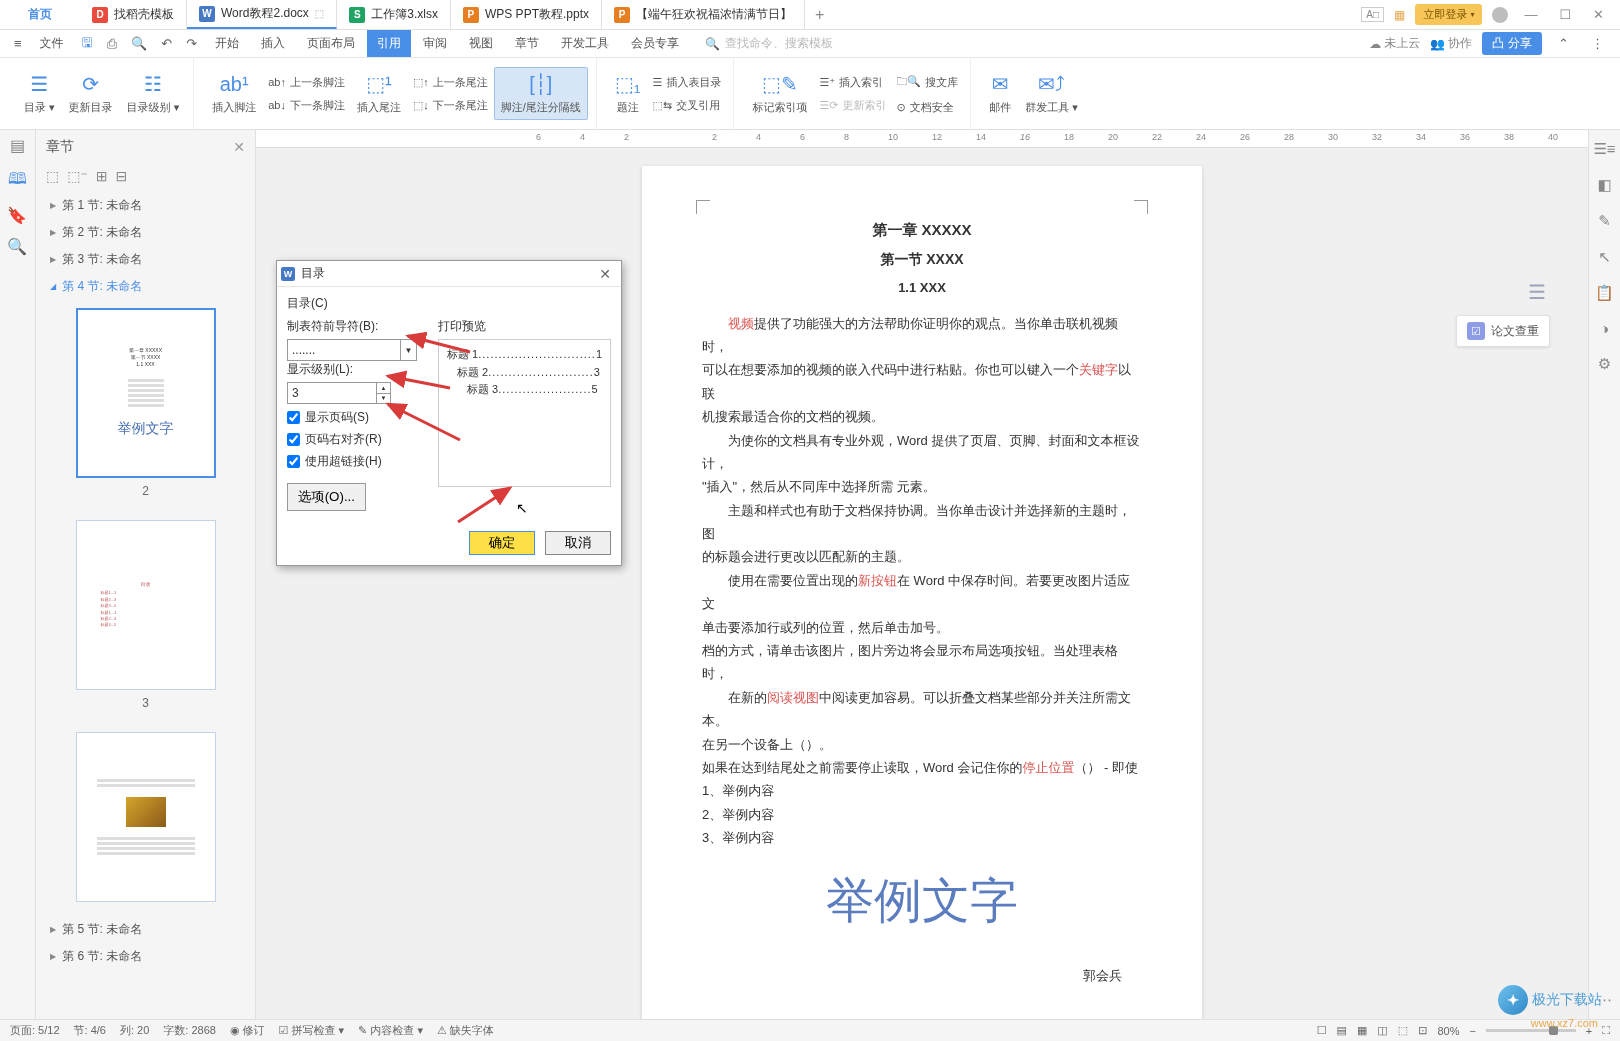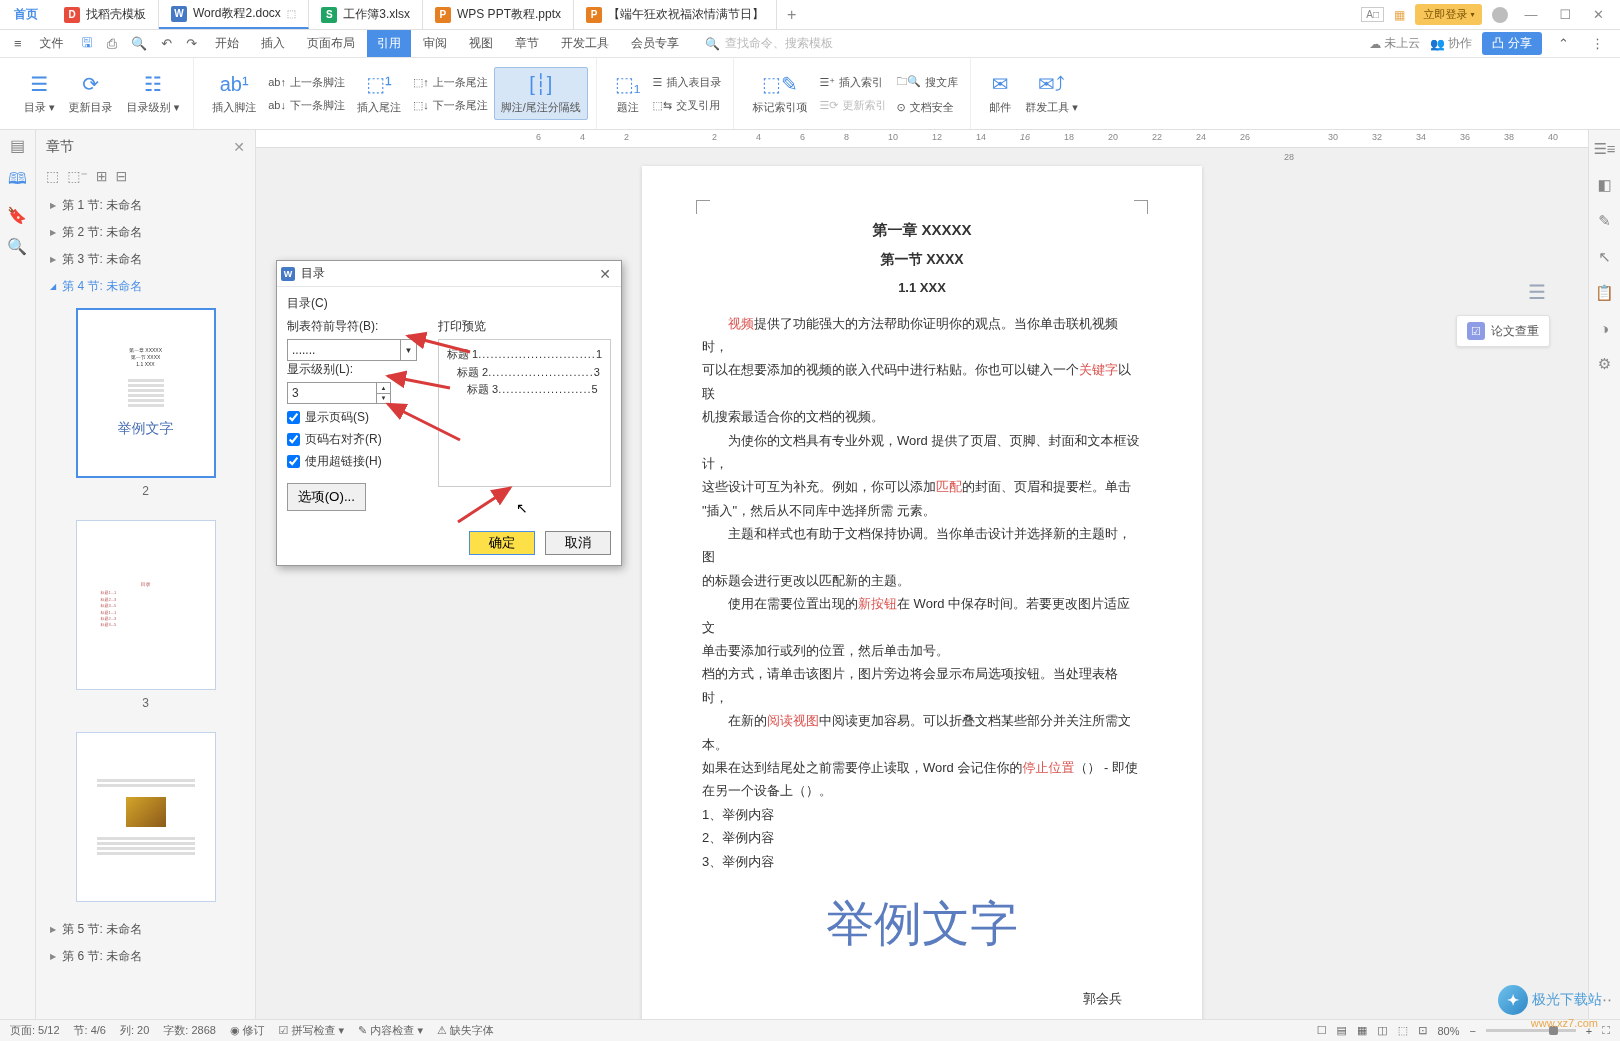--- a/index.html
+++ b/index.html
@@ -1,19 +1,19 @@
 <!DOCTYPE html>
 <html><head>
 <meta charset="utf-8">
 <style>
 * { margin: 0; padding: 0; box-sizing: border-box; font-family: "Microsoft YaHei", sans-serif; }
 body { background: #fff; font-size: 12px; color: #333; overflow: hidden; width: 1620px; height: 1041px; position: relative; }
 
 .titlebar { height: 30px; background: #fff; display: flex; align-items: center; border-bottom: 1px solid #e0e0e0; }
-.tab-home { padding: 0 14px; height: 100%; display: flex; align-items: center; color: #4a8fe7; font-weight: bold; }
+.tab-home { padding: 0 28px; height: 100%; display: flex; align-items: center; color: #4a8fe7; font-weight: bold; }
 .file-tab { height: 100%; padding: 0 12px; display: flex; align-items: center; gap: 6px; border-right: 1px solid #e0e0e0; cursor: pointer; max-width: 220px; }
 .file-tab.active { border-bottom: 2px solid #4a8fe7; }
 .app-icon { width: 16px; height: 16px; border-radius: 2px; display: inline-flex; align-items: center; justify-content: center; color: #fff; font-size: 10px; font-weight: bold; }
 .app-w { background: #4679c5; } .app-s { background: #1fa463; } .app-p { background: #e67e22; } .app-d { background: #e74c3c; }
 .tab-close { color: #999; font-size: 10px; }
 .file-tab-name { white-space: nowrap; overflow: hidden; text-overflow: ellipsis; }
 .tab-add { padding: 0 10px; color: #888; font-size: 16px; }
 .title-right { margin-left: auto; display: flex; align-items: center; gap: 10px; padding-right: 10px; }
 .login-btn { background: #f7c558; color: #7a5200; padding: 3px 8px; border-radius: 3px; font-size: 11px; display:flex; align-items:center; gap:3px;}
 .avatar-circ { width:16px; height:16px; border-radius:50%; background:#bdbdbd;}
@@ -400,50 +400,49 @@
           <span style="width: 20px;">8</span>
           <span style="width: 20px;">10</span>
           <span style="width: 20px;">12</span>
           <span style="width: 20px;">14</span>
           <span style="width: 20px; font-style: italic;">16</span>
           <span style="width: 20px;">18</span>
           <span style="width: 20px;">20</span>
           <span style="width: 20px;">22</span>
           <span style="width: 20px;">24</span>
           <span style="width: 20px;">26</span>
-          <span style="width: 20px; margin-top: 20px;">28</span>
+          <span style="width: 20px;">28</span>
           <span style="width: 20px;">30</span>
           <span style="width: 20px;">32</span>
           <span style="width: 20px;">34</span>
           <span style="width: 20px;">36</span>
           <span style="width: 20px;">38</span>
           <span style="width: 20px;">40</span>
         </div>
     </div>
     <div class="doc-scroll">
       <div class="page">
         <span class="corner-mark cm-tl"></span>
         <span class="corner-mark cm-tr"></span>
         <h1>第一章  XXXXX</h1>
         <h2>第一节   XXXX</h2>
         <h3>1.1 XXX</h3>
         <p><span class="red">视频</span><span>提供了功能强大的方法帮助你证明你的观点。当你单击联机视频时，</span></p>
         <div><span>可以在想要添加的视频的嵌入代码中进行粘贴。你也可以键入一个</span><span class="red">关键字</span><span>以联</span></div>
         <div>机搜索最适合你的文档的视频。</div>
         <p>为使你的文档具有专业外观，Word 提供了页眉、页脚、封面和文本框设计，</p>
-        <div><span>这些设计可互为补充。例如，你可以添加</span><span class="red">匹配</span><span>的封面、页眉和提要栏。单击</span></div>
         <div>"插入"，然后从不同库中选择所需 元素。</div>
         <p>主题和样式也有助于文档保持协调。当你单击设计并选择新的主题时，图</p>
         <div>的标题会进行更改以匹配新的主题。</div>
         <p><span>使用在需要位置出现的</span><span class="red">新按钮</span><span>在 Word 中保存时间。若要更改图片适应文</span></p>
         <div>单击要添加行或列的位置，然后单击加号。</div>
         <div>档的方式，请单击该图片，图片旁边将会显示布局选项按钮。当处理表格时，</div>
         <p><span>在新的</span><span class="red">阅读视图</span><span>中阅读更加容易。可以折叠文档某些部分并关注所需文本。</span></p>
+        <div>在另一个设备上（）。</div>
         <div><span>如果在达到结尾处之前需要停止读取，Word 会记住你的</span><span class="red">停止位置</span><span>（） - 即使</span></div>
-        <div>在另一个设备上（）。</div>
         <div>1、举例内容</div>
         <div>2、举例内容</div>
         <div>3、举例内容</div>
         <div class="big-ex">举例文字</div>
         <div class="sig">郭会兵</div>
       </div>
     </div>
     <span class="side-collapse">☰</span>
     <div class="side-chip">
         <span class="side-chip-icon">☑</span>

